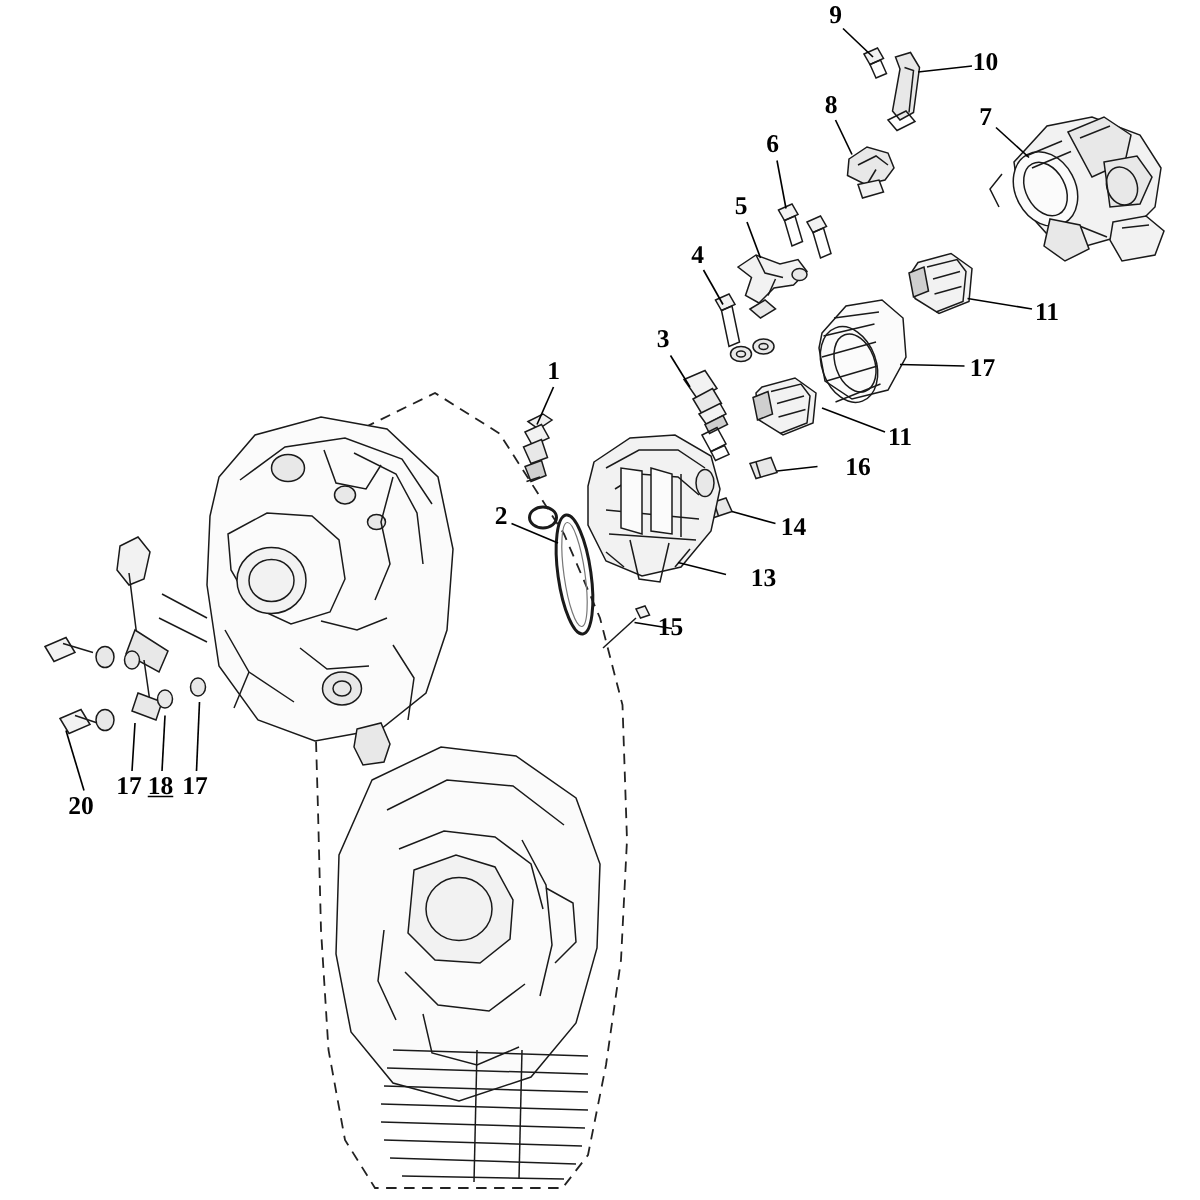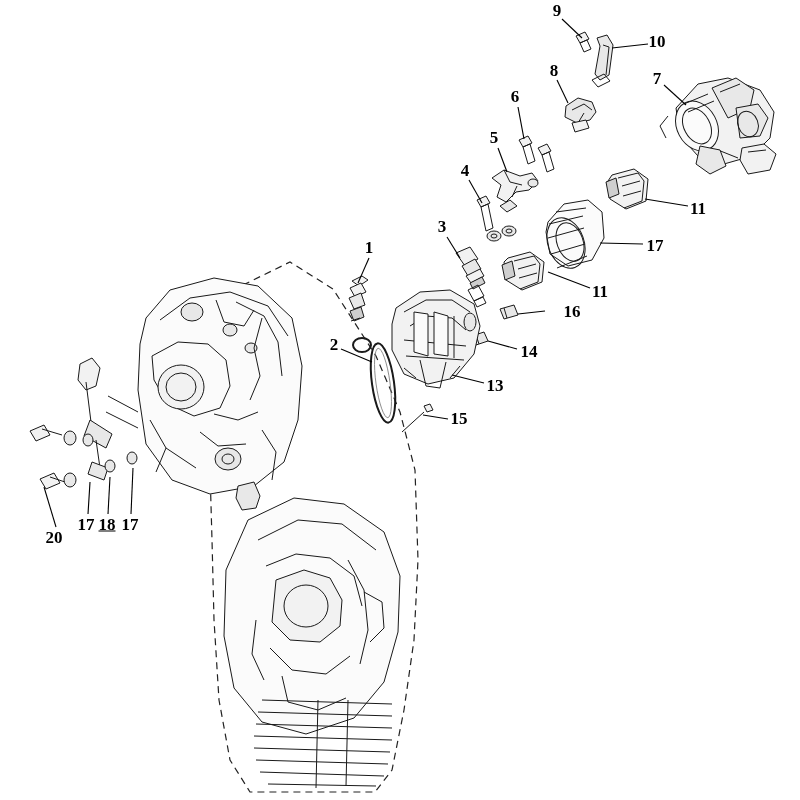--- a/index.html
+++ b/index.html
@@ -303,21 +303,21 @@
       <div class="callout-label" style="left: 515px; top: 96px;">6</div>
       <div class="callout-label" style="left: 657px; top: 78px;">7</div>
       <div class="callout-label" style="left: 554px; top: 70px;">8</div>
       <div class="callout-label" style="left: 557px; top: 10px;">9</div>
       <div class="callout-label" style="left: 657px; top: 41px;">10</div>
       <div class="callout-label" style="left: 698px; top: 208px;">11</div>
       <div class="callout-label" style="left: 655px; top: 245px;">17</div>
       <div class="callout-label" style="left: 600px; top: 291px;">11</div>
       <div class="callout-label" style="left: 556px; top: 311px; margin-left: 16px;">16</div>
       <div class="callout-label" style="left: 529px; top: 351px; font-family: Liberation Serif, serif;">14</div>
-      <div class="callout-label" style="left: 495px; top: 385px;">13</div>
-      <div class="callout-label" style="left: 459px; top: 418px;">15</div>
+      <div class="callout-label" style="left: 509px; top: 385px;">13</div>
+      <div class="callout-label" style="left: 447px; top: 418px;">15</div>
       <div class="callout-label" style="left: 54px; top: 537px;">20</div>
       <div class="callout-label" style="left: 86px; top: 524px;">17</div>
       <div class="callout-label" style="left: 107px; top: 524px; text-decoration: underline;">18</div>
       <div class="callout-label" style="left: 130px; top: 524px;">17</div>
     </div>
 
 </div>
 
 </body></html>

